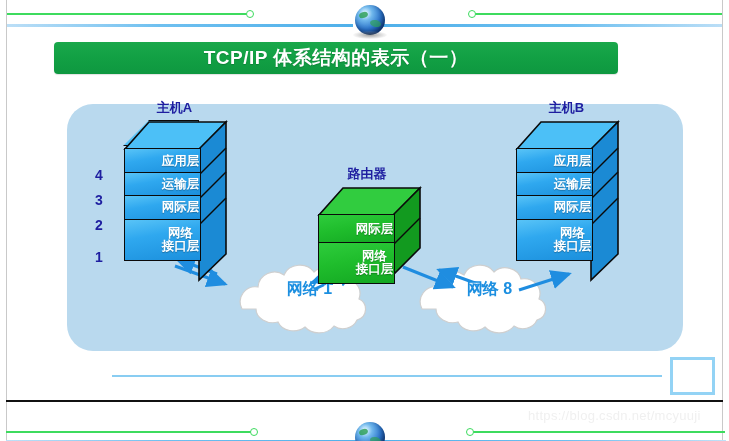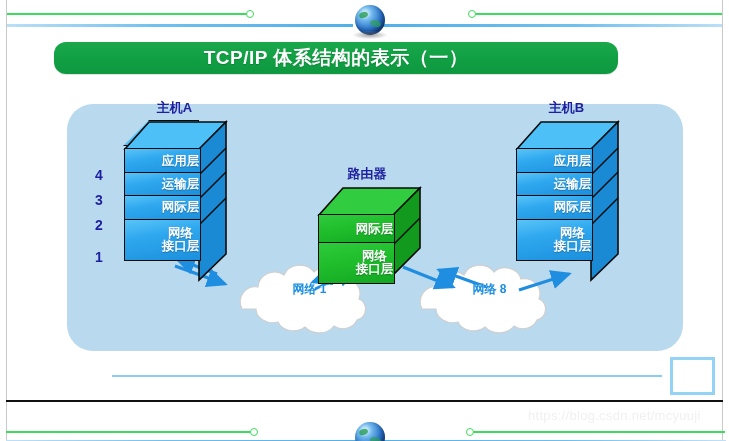--- a/index.html
+++ b/index.html
@@ -31,21 +31,21 @@
       background:#2fa05a;opacity:.85;transform:rotate(-18deg);}
   .globe:after{content:"";position:absolute;left:15px;top:15px;width:11px;height:7px;border-radius:50%;
       background:#2fa05a;opacity:.7;transform:rotate(12deg);}
   .globe-shadow{position:absolute;width:34px;height:8px;border-radius:50%;
       background:radial-gradient(ellipse at center, rgba(80,80,80,.55) 0%, rgba(160,160,160,.18) 60%, rgba(255,255,255,0) 75%);}
 
   
   #titlebar{
     position:absolute;left:47px;top:42px;width:564px;height:32px;
     background:linear-gradient(180deg,#1aa84b 0%,#12a044 48%,#0e9840 100%);
-    border-radius:12px;display:flex;align-items:center;justify-content:center;
+    border-radius:4px;display:flex;align-items:center;justify-content:center;
     box-shadow:0 1px 1px rgba(0,0,0,.12);
   }
   #titlebar .t{color:#ffffff;font-size:19px;font-weight:bold;letter-spacing:.5px;
       text-shadow:0 1px 1px rgba(0,0,0,.18);white-space:nowrap;}
 
   
   #panel{
     position:absolute;left:60px;top:104px;width:616px;height:247px;
     background:#b9d9ee;border-radius:26px;
   }
@@ -68,21 +68,21 @@
   .green .layer{background:linear-gradient(170deg,#2ecc3c 0%,#1fbd2c 45%,#13a722 100%);}
   .top{position:absolute;border:1.6px solid #0a0a0a;box-sizing:border-box;}
 
   
   .numcol{position:absolute;width:20px;text-align:center;}
   .numcol .n{font-size:14px;font-weight:bold;color:#1e1ea0;}
 
   
   .cloud{position:absolute;}
   .cloud .cl-label{position:absolute;left:0;right:0;top:50%;transform:translateY(-50%);
-      text-align:center;font-size:12px;font-weight:bold;color:#1c8fe0;white-space:nowrap;
+      text-align:center;font-size:16px;font-weight:bold;color:#1c8fe0;white-space:nowrap;
       text-shadow:0 1px 0 #ffffff;}
 
   .wm{position:absolute;font-size:13px;color:#f0f0f0;white-space:nowrap;letter-spacing:.3px;}
 
   
   .foot-line{position:absolute;height:1.6px;background:#89cdf2;}
   .foot-square{position:absolute;width:45px;height:38px;border:3px solid #93d3f5;background:#ffffff;box-sizing:border-box;}
   #bottomrule{position:absolute;left:6px;top:400px;width:717px;height:2px;background:#111111;}
   #footer{position:absolute;left:6px;top:402px;width:717px;height:39px;background:#ffffff;
       border-left:1px solid #c9c9c9;border-right:1px solid #c9c9c9;box-sizing:border-box;}

